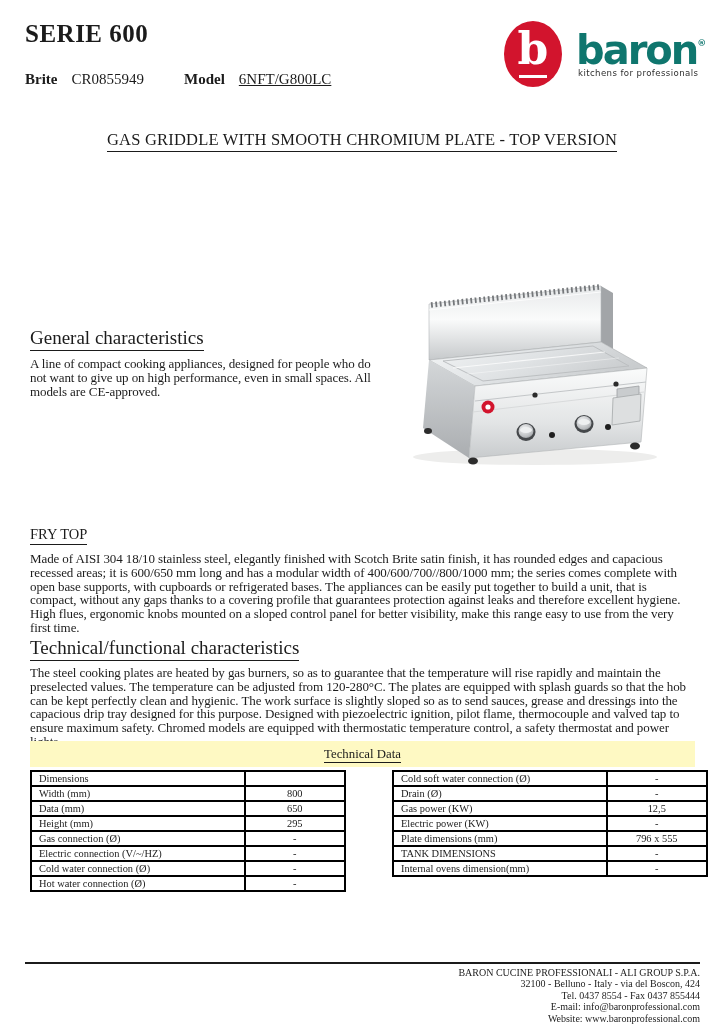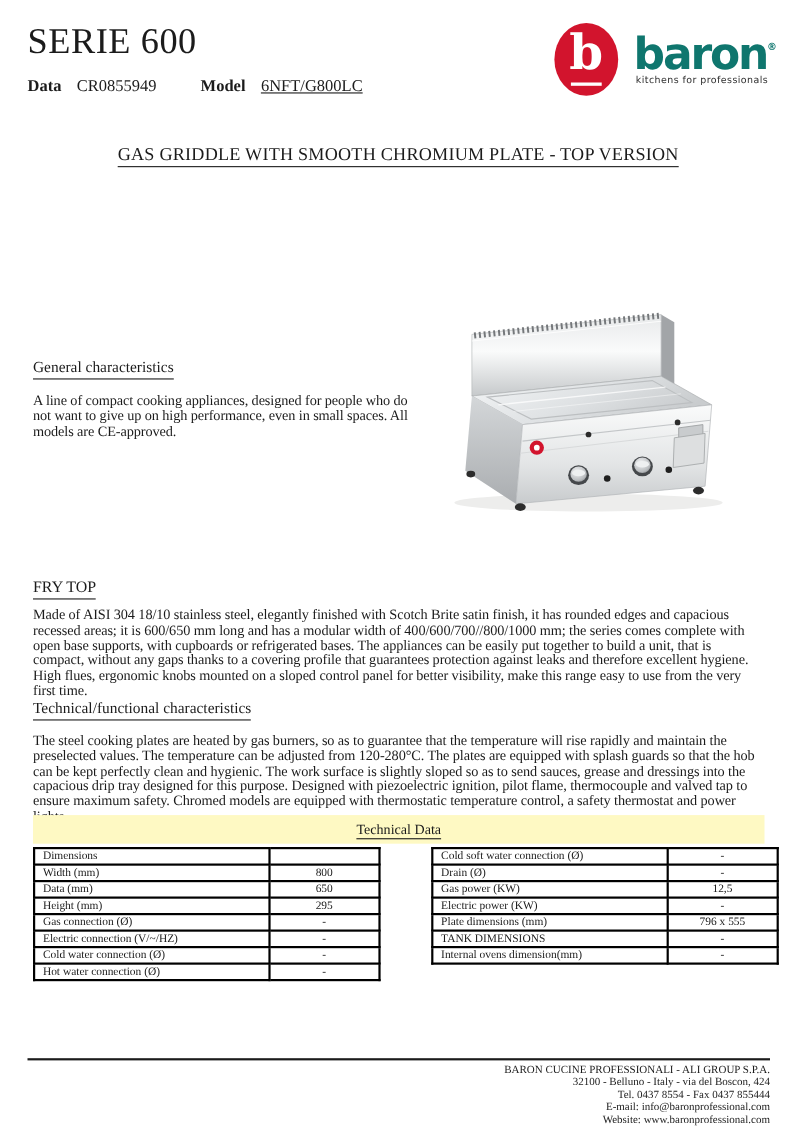--- a/index.html
+++ b/index.html
@@ -1,21 +1,21 @@
 <!DOCTYPE html>
 <html><head>
 <meta charset="utf-8">
 <style>
   * { margin:0; padding:0; box-sizing:border-box; }
   html,body { background:#ffffff; }
   body { font-family:"Liberation Serif","DejaVu Serif",serif; color:#1b1b1b; }
   .page { position:relative; width:724px; height:1024px; background:#fff; overflow:hidden; }
 
   
-  .series-title { position:absolute; left:25px; top:20px; font-size:33px; font-weight:normal; letter-spacing:0.5px; }
+  .series-title { position:absolute; left:25px; top:20px; font-size:25px; font-weight:bold; letter-spacing:0.5px; }
   .code-line { position:absolute; left:25px; top:71px; font-size:15px; }
   .code-line .lbl { font-weight:bold; }
   .code-line .val { margin-left:14px; margin-right:40px; }
   .code-line .val2 { margin-left:14px;text-decoration:underline; }
 
   .logo { position:absolute; left:504px; top:20px; width:196px; height:72px; }
   .logo-mark { position:absolute; left:0; top:1px; width:58px; height:66px; border-radius:50%;
                background:#d2142d; color:#fff; text-align:center; }
   .logo-mark .b { font-family:"DejaVu Serif",serif; font-size:44px; line-height:56px; font-weight:bold; }
   .logo-mark .bar { position:absolute; left:15px; bottom:9px; width:28px; height:3px; background:#fff; }
@@ -24,21 +24,21 @@
   .logo-word sup { font-size:9px; letter-spacing:0; vertical-align:18px; }
   .logo-tagline { position:absolute; left:74px; top:48px; font-family:"DejaVu Sans",sans-serif;
                   font-size:8.6px; color:#2e2e2e; letter-spacing:0.4px; }
 
   
   .doc-title { position:absolute; left:0; top:130px; width:100%; text-align:center;
                font-size:16.5px; letter-spacing:0.2px; }
   .doc-title span { border-bottom:1.5px solid #1b1b1b; padding-bottom:2px; }
 
   
-  .sec-heading { position:absolute; font-size:14px; }
+  .sec-heading { position:absolute; font-size:19px; }
   .sec-heading span { border-bottom:1.5px solid #1b1b1b; padding-bottom:2px; }
   .sec-body { position:absolute; font-size:13px; line-height:13.8px; letter-spacing:-0.1px; }
 
   #general-heading { left:30px; top:327px; }
   #general-body { left:30px; top:357px; width:356px; }
 
   #frytop-heading { left:30px; top:526px; font-size:14.5px; }
   #frytop-body { left:30px; top:552px; width:665px; }
 
   #techfun-heading { left:30px; top:637px; }
@@ -64,21 +64,21 @@
   .footer { position:absolute; left:25px; top:962px; width:675px; border-top:2px solid #1b1b1b;
             padding-top:3px; text-align:right; font-size:10px; line-height:11.4px; color:#1c1c1c; }
 </style>
 </head>
 <body>
 
 <div class="page">
 
   <h1 class="series-title">SERIE 600</h1>
   <div class="code-line">
-    <span class="lbl">Data</span><span class="val">CR0855949</span><span class="lbl">Model</span><span class="val2">6NFT/G800LC</span>
+    <span class="lbl">Brite</span><span class="val">CR0855949</span><span class="lbl">Model</span><span class="val2">6NFT/G800LC</span>
   </div>
 
   <div class="logo">
     <div class="logo-mark">
       <div class="b">b</div>
       <div class="bar"></div>
     </div>
     <div class="logo-word"><span>baron</span><sup>®</sup></div>
     <div class="logo-tagline">kitchens for professionals</div>
   </div>

